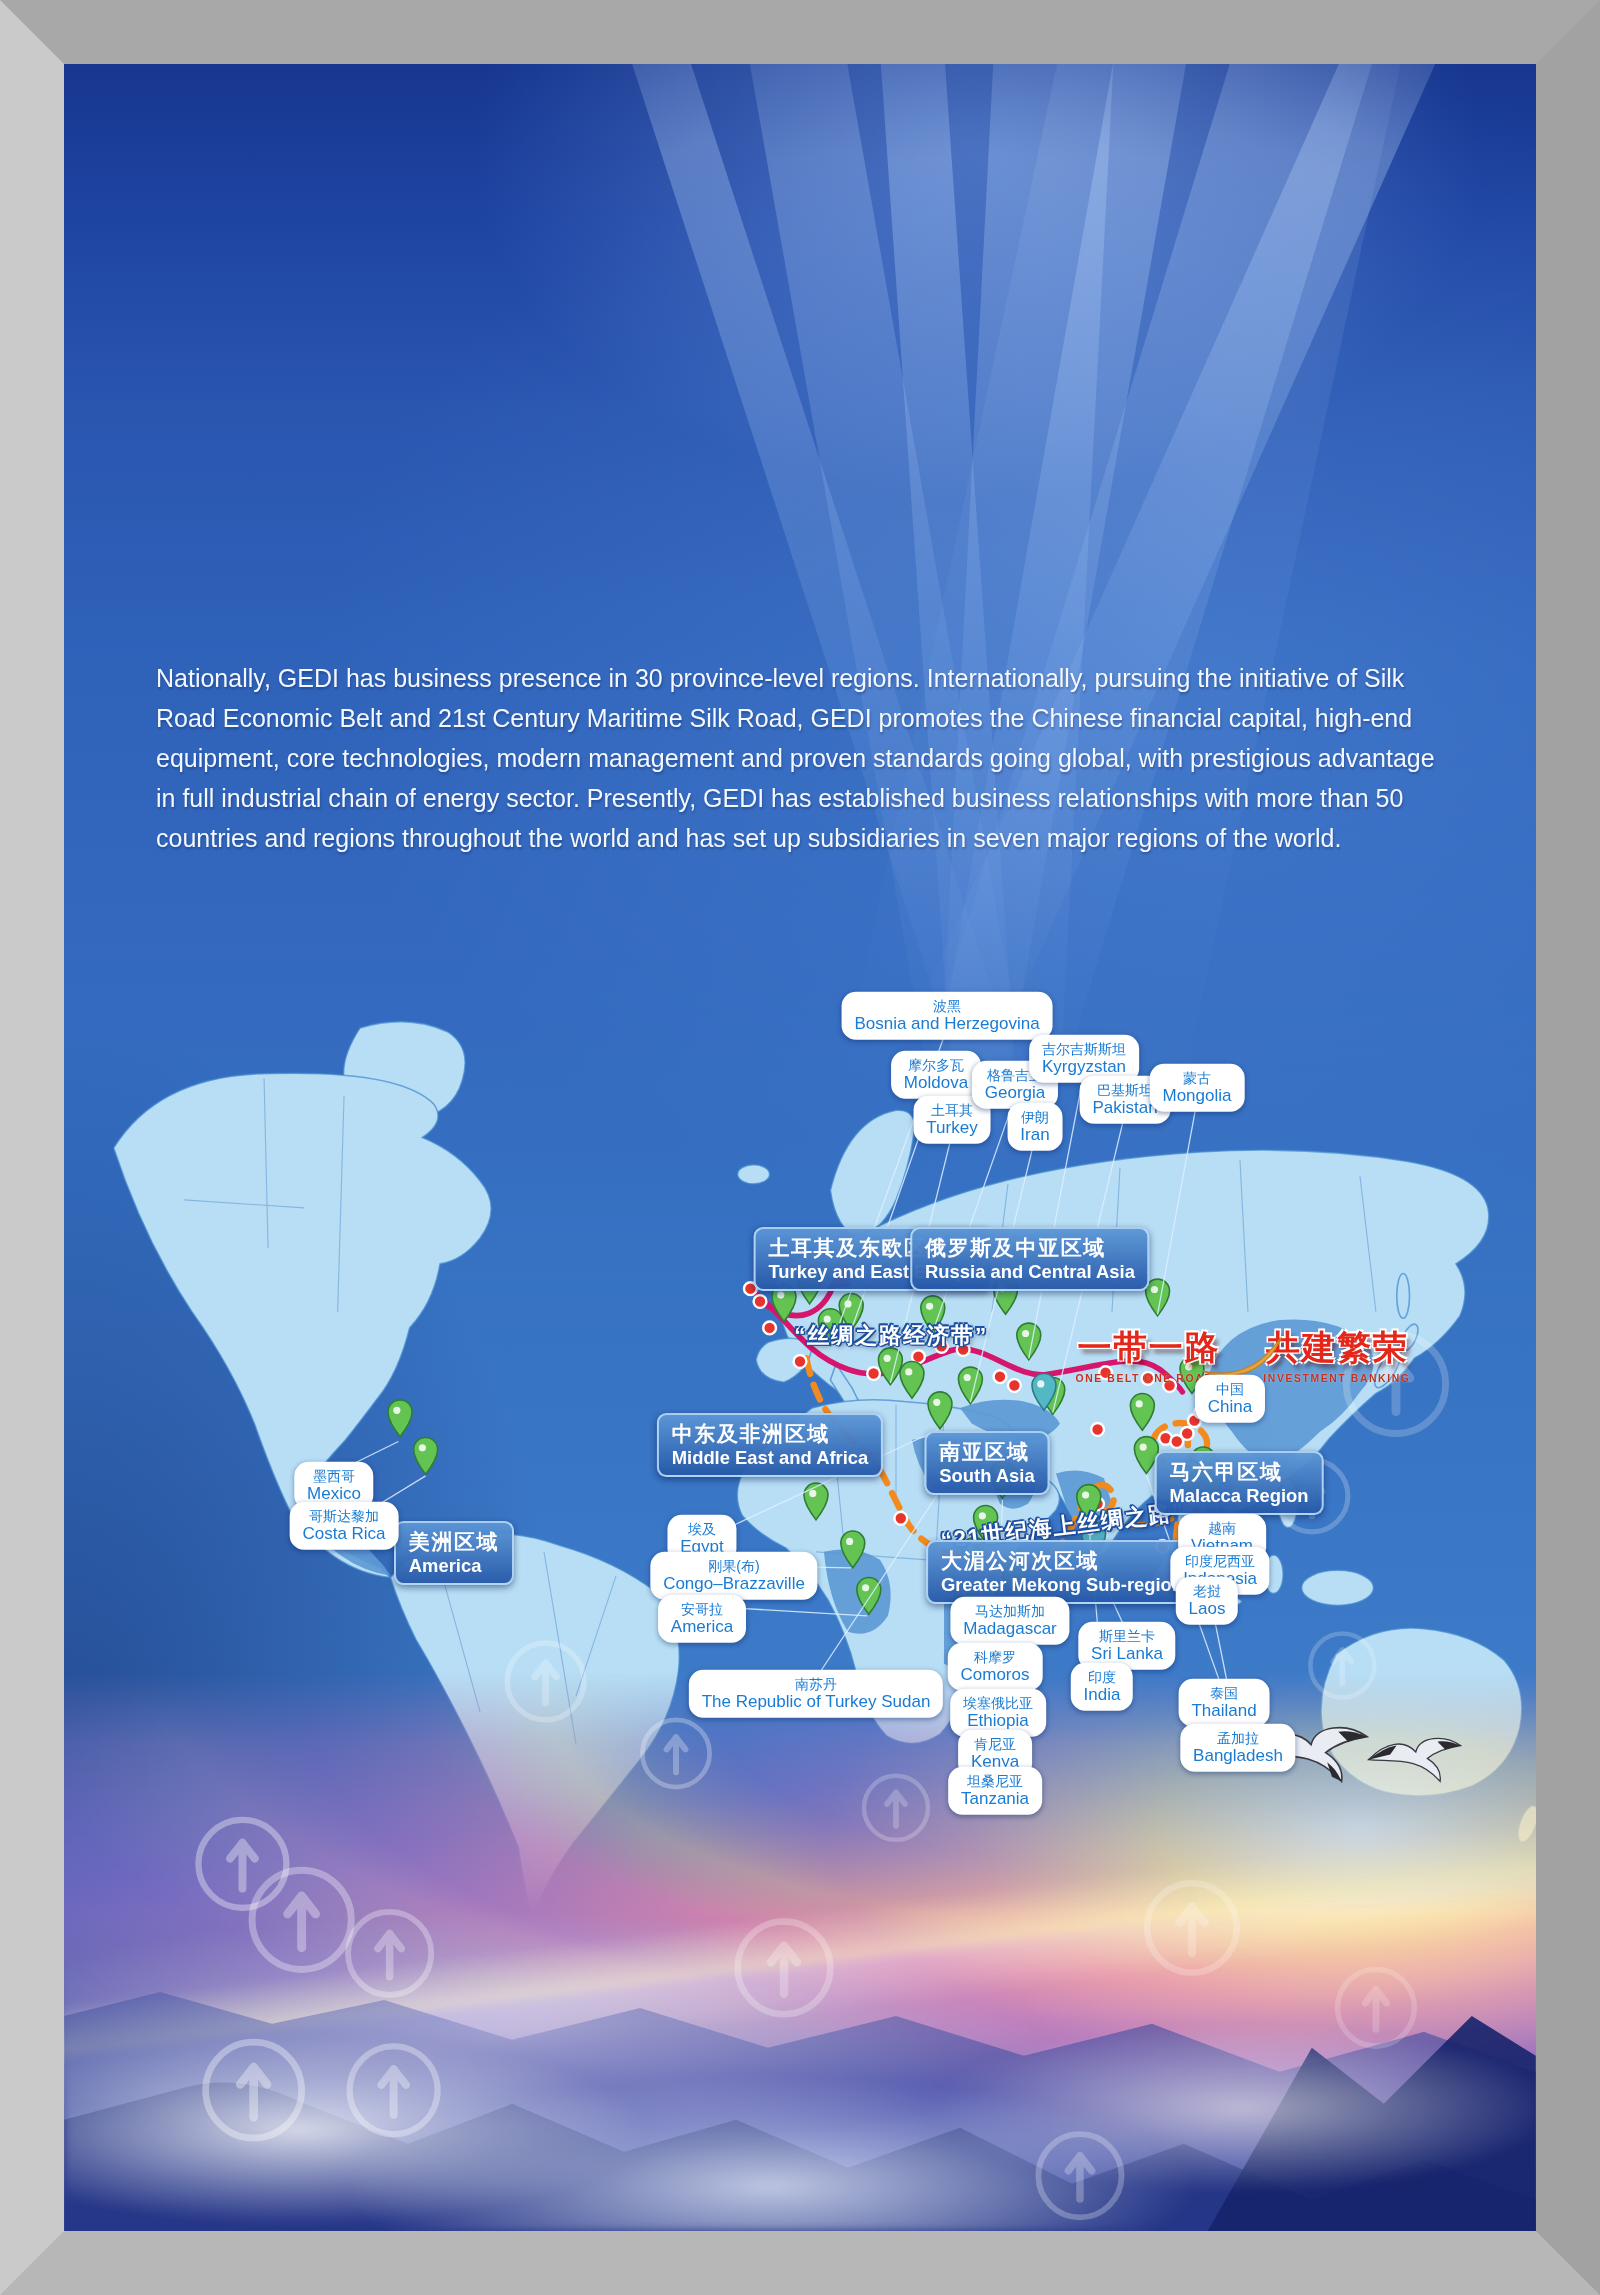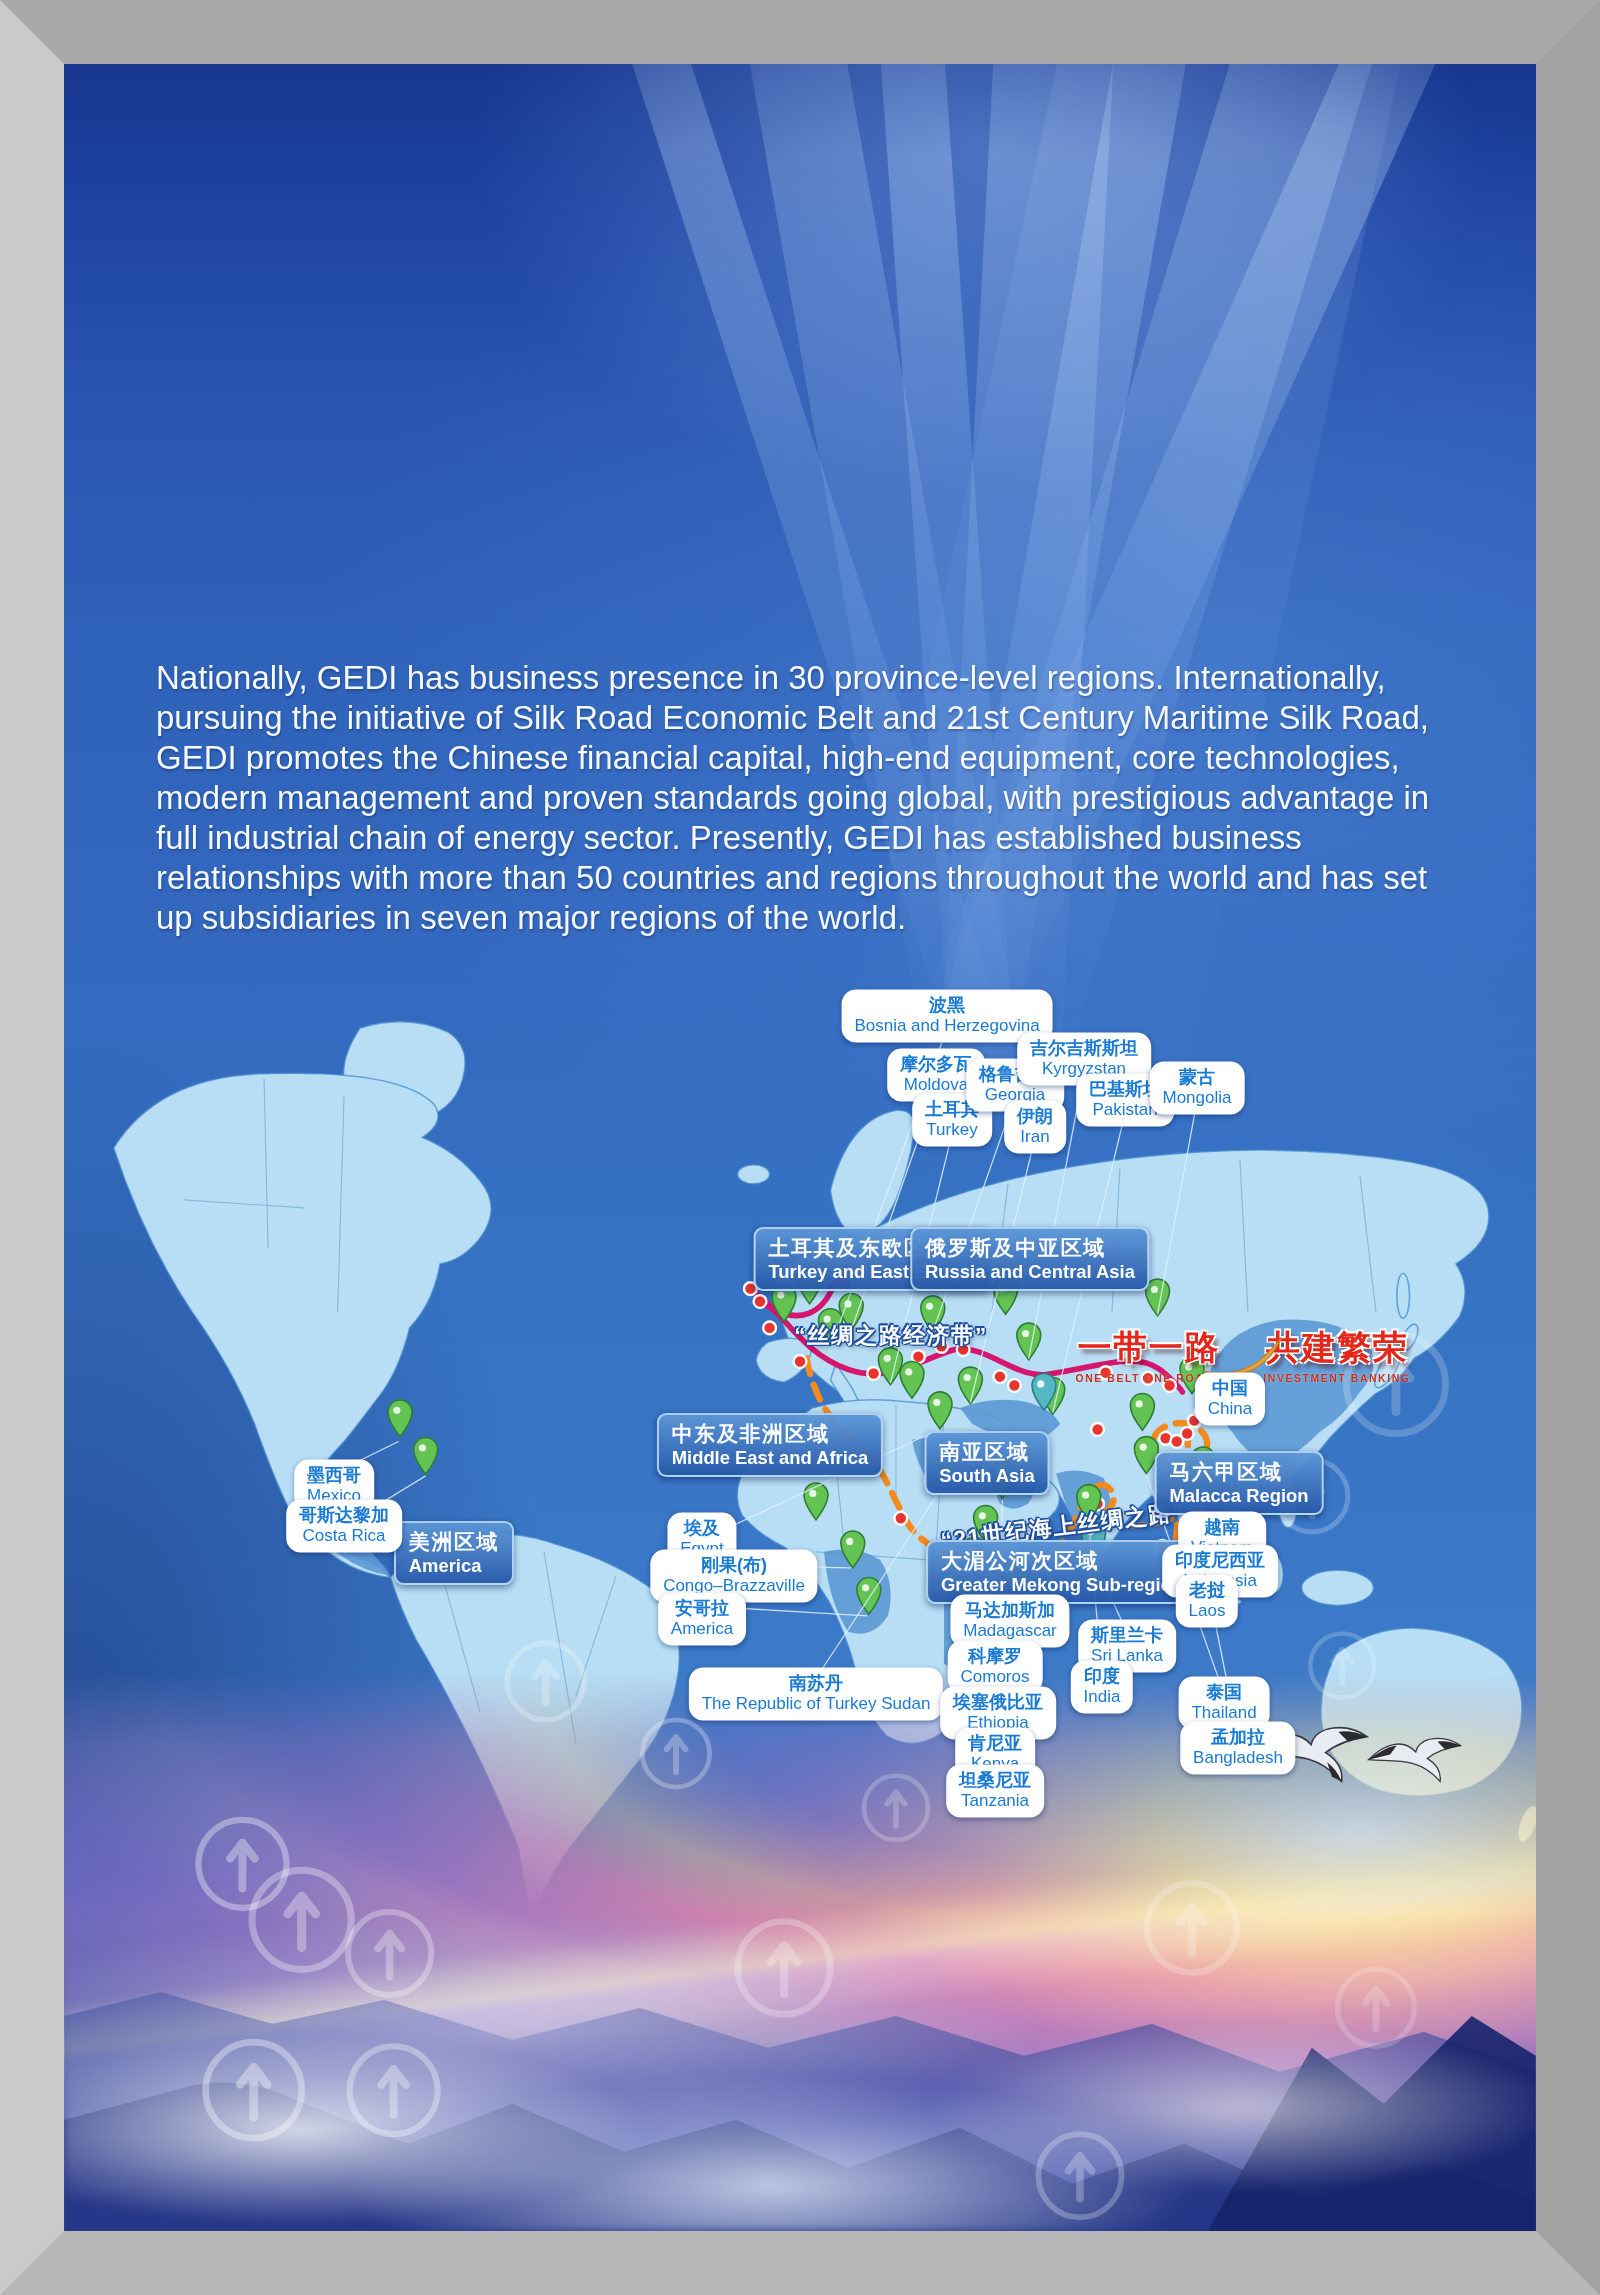--- a/index.html
+++ b/index.html
@@ -25,21 +25,21 @@
   
   .titlebar{position:absolute;left:92px;top:62px;display:flex;align-items:flex-end;gap:32px;color:#fff;}
   .t-cn{font-size:86px;font-weight:900;letter-spacing:3.2px;line-height:1;
         text-shadow:3.2px 4px 5.6px rgba(0,10,50,.5);}
   .t-en{font-size:53px;font-weight:900;letter-spacing:0.8px;line-height:1.05;padding-bottom:4.8px;
         text-shadow:2.4px 3.2px 4.8px rgba(0,10,50,.5);}
   .intro-cn{position:absolute;left:92px;top:240px;width:1300px;margin:0;color:#fff;
         font-size:28px;line-height:51px;font-weight:700;letter-spacing:0.8px;text-align:justify;
         text-shadow:1.6px 1.6px 2.4px rgba(0,10,60,.35);}
   .intro-en{position:absolute;left:92px;top:594px;width:1284px;margin:0;color:#f4f8ff;
-        font-size:33px;line-height:40px;font-weight:400;text-align:left;
+        font-size:25px;line-height:40px;font-weight:400;text-align:left;
         text-shadow:0.8px 1.6px 2.4px rgba(0,10,60,.3);}
   
   svg.maplayer,svg.toplayer{position:absolute;left:0;top:0;}
   
   .sunset{position:absolute;left:0;top:1608px;width:1472px;height:559px;
     background:
       radial-gradient(ellipse 720px 336px at 88% 28%, rgba(255,250,235,.95), rgba(255,228,160,.85) 28%, rgba(250,172,168,.6) 54%, rgba(219,122,182,.38) 74%, transparent 100%),
       radial-gradient(ellipse 1160px 432px at 74% 6%, transparent 38%, rgba(255,212,130,.5) 52%, rgba(244,132,172,.55) 62%, rgba(178,102,192,.42) 73%, transparent 86%),
       radial-gradient(ellipse 1400px 608px at 68% -12%, transparent 52%, rgba(250,182,205,.35) 67%, rgba(138,112,202,.46) 80%, rgba(72,92,182,.55) 100%),
       linear-gradient(172deg, rgba(92,132,212,0) 0%, rgba(122,92,182,.35) 28%, rgba(244,152,132,.32) 45%, rgba(255,222,152,.4) 56%, rgba(122,112,202,.5) 72%, rgba(56,76,168,.85) 100%),
@@ -52,21 +52,21 @@
       radial-gradient(ellipse 496px 136px at 16% 82%, rgba(255,255,255,.8), transparent 70%),
       radial-gradient(ellipse 592px 152px at 48% 92%, rgba(240,246,255,.75), transparent 72%),
       radial-gradient(ellipse 448px 120px at 80% 78%, rgba(255,250,240,.6), transparent 70%),
       radial-gradient(ellipse 720px 160px at 30% 64%, rgba(236,230,255,.45), transparent 75%);}
   .beam{position:absolute;left:-48px;top:240px;width:1600px;height:104px;transform:rotate(-7deg);
     background:linear-gradient(180deg,transparent,rgba(255,248,200,.55) 45%,rgba(255,255,255,.3) 55%,transparent);filter:blur(3.2px);}
   
   .cl{position:absolute;transform:translate(-50%,-50%);background:#fff;border-radius:14.4px;
       padding:6.4px 12.8px;text-align:center;color:#1a7bd4;line-height:1.15;white-space:nowrap;
       box-shadow:0 1.6px 5.6px rgba(10,40,100,.4);}
-  .cl .cn{font-size:18px;font-weight:700;}
+  .cl .cn{font-size:14px;font-weight:400;}
   .cl .en{font-size:17px;font-weight:400;}
   .rl{position:absolute;transform:translate(-50%,-50%);border-radius:9.6px;padding:6.4px 12.8px;
       background:linear-gradient(180deg, rgba(92,150,214,.96), rgba(38,88,168,.96));
       border:2.4px solid rgba(192,226,252,.85);color:#fff;line-height:1.2;white-space:nowrap;
       box-shadow:0 2.4px 6.4px rgba(5,25,80,.45);}
   .rl .cn{font-size:21px;font-weight:700;letter-spacing:1.6px;}
   .rl .en{font-size:18.4px;font-weight:700;}
   .routetxt{position:absolute;transform:translate(-50%,-50%);color:#fff;font-weight:700;font-size:22.4px;
       letter-spacing:1.6px;white-space:nowrap;
       text-shadow:1.6px 0 0 #1d4fa0,-1.6px 0 0 #1d4fa0,0 1.6px 0 #1d4fa0,0 -1.6px 0 #1d4fa0,1.6px 1.6px 0 #1d4fa0,-1.6px -1.6px 0 #1d4fa0,2.4px 2.4px 5.6px rgba(0,0,40,.45);}

